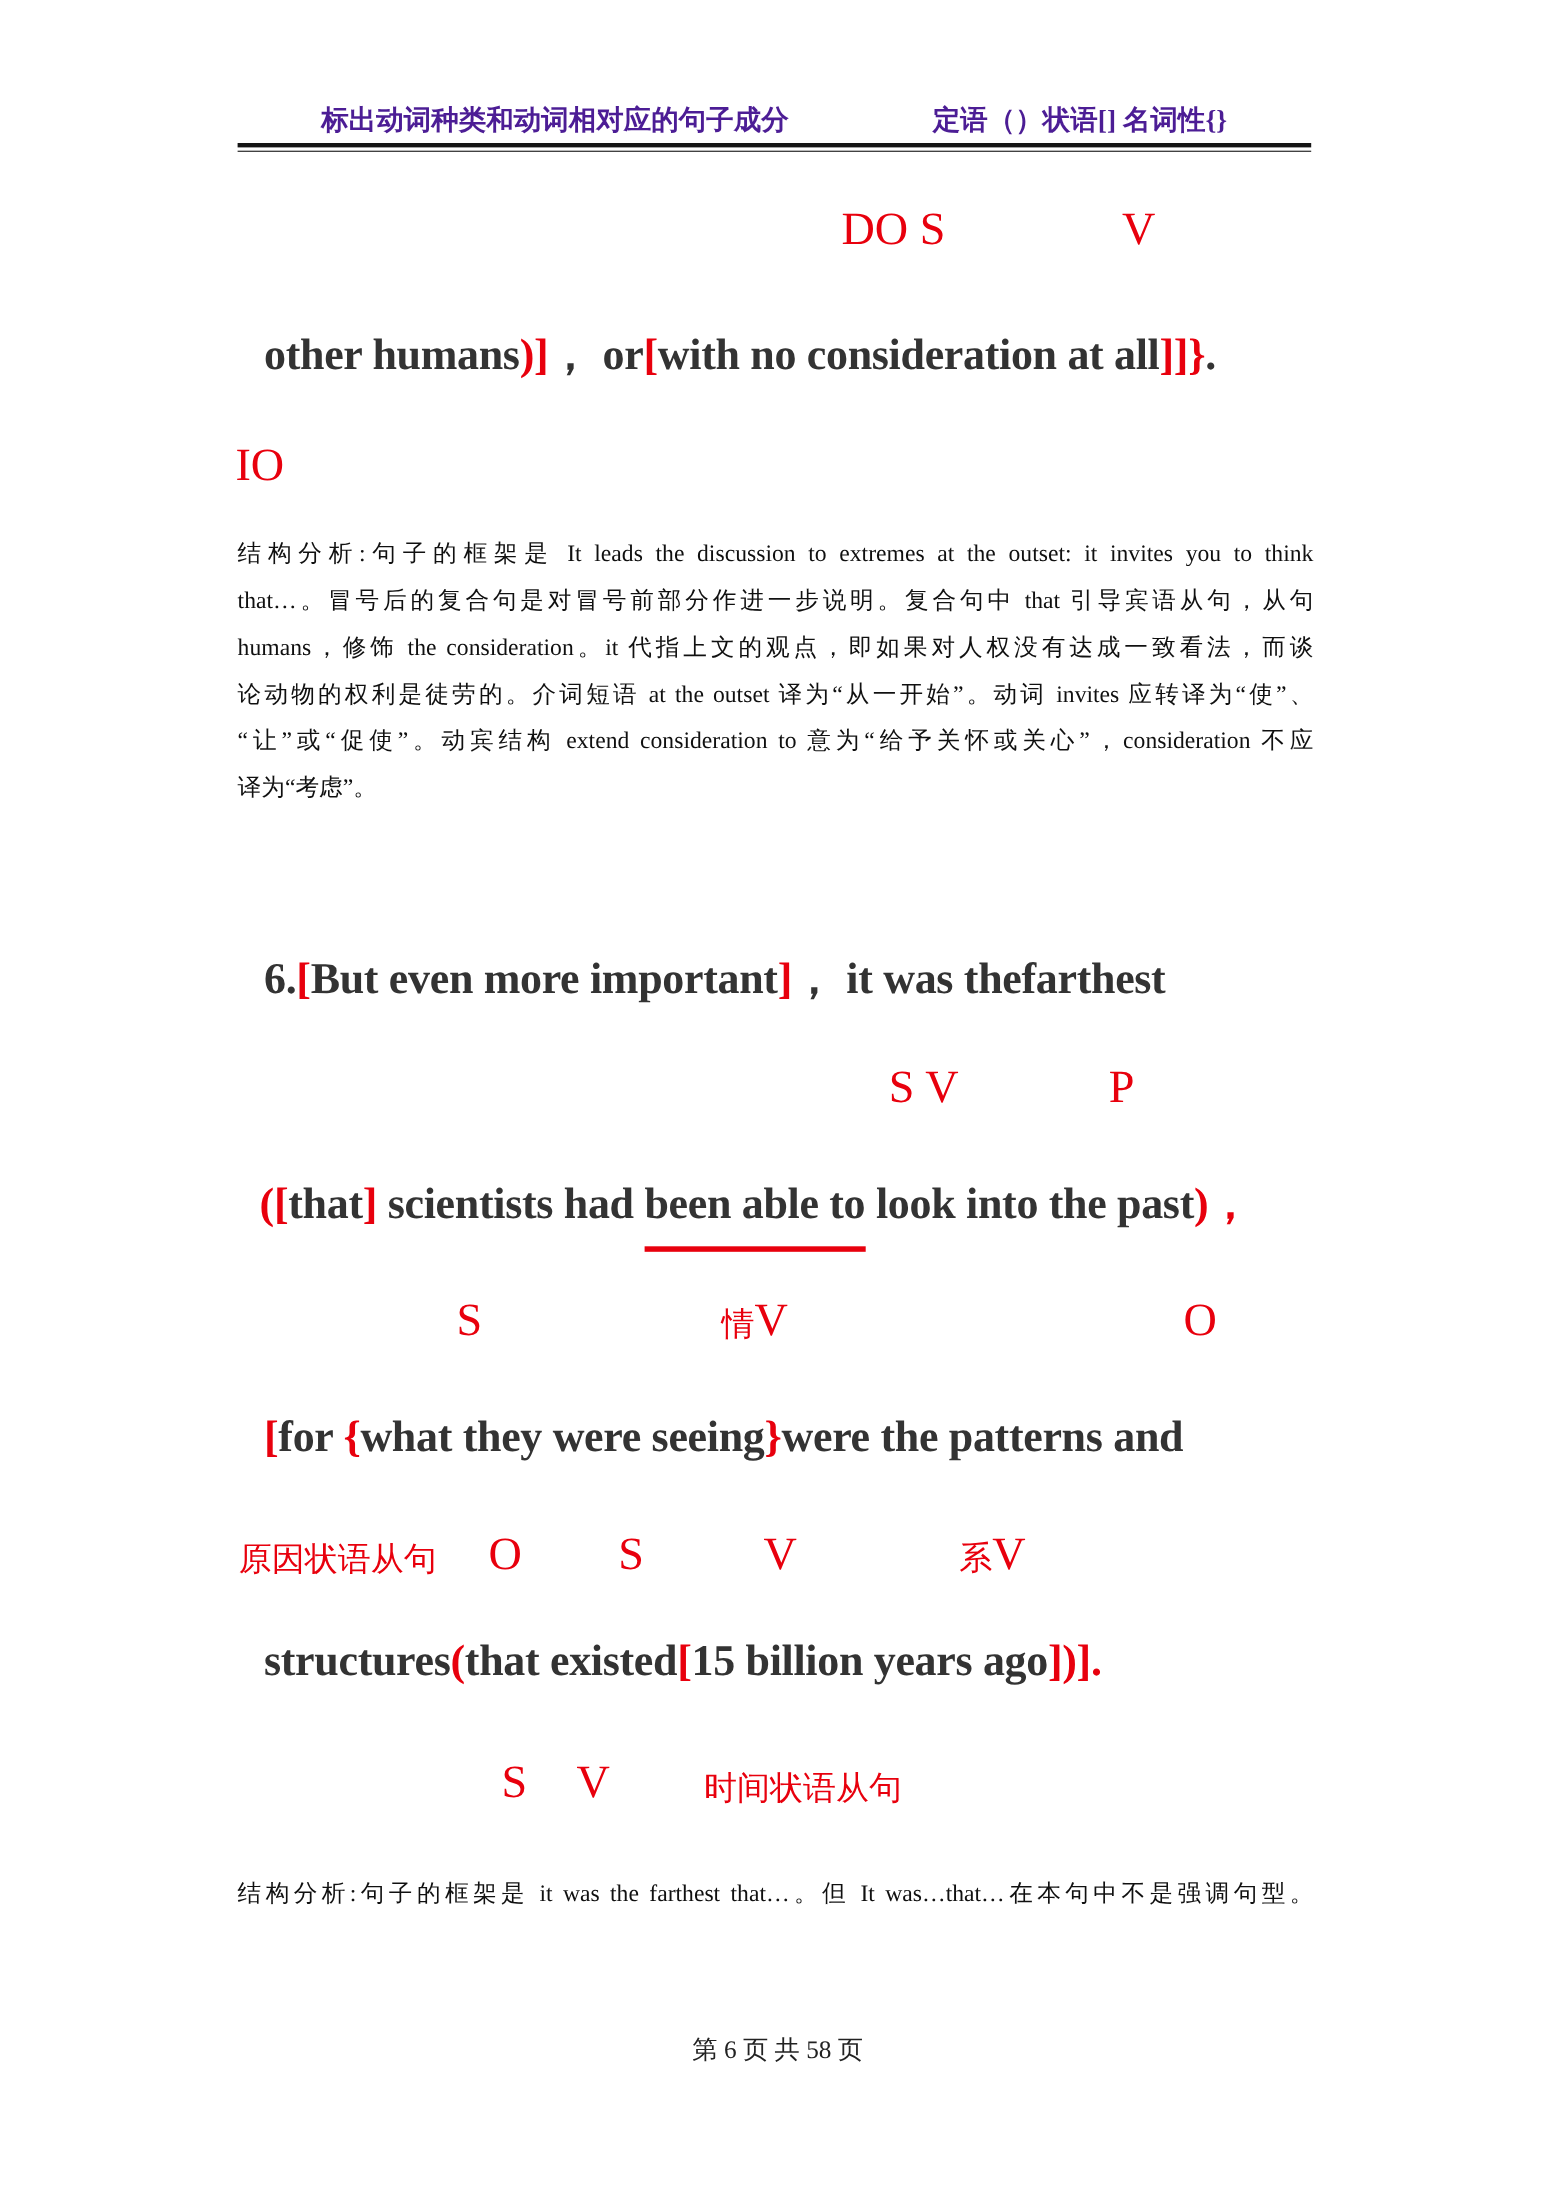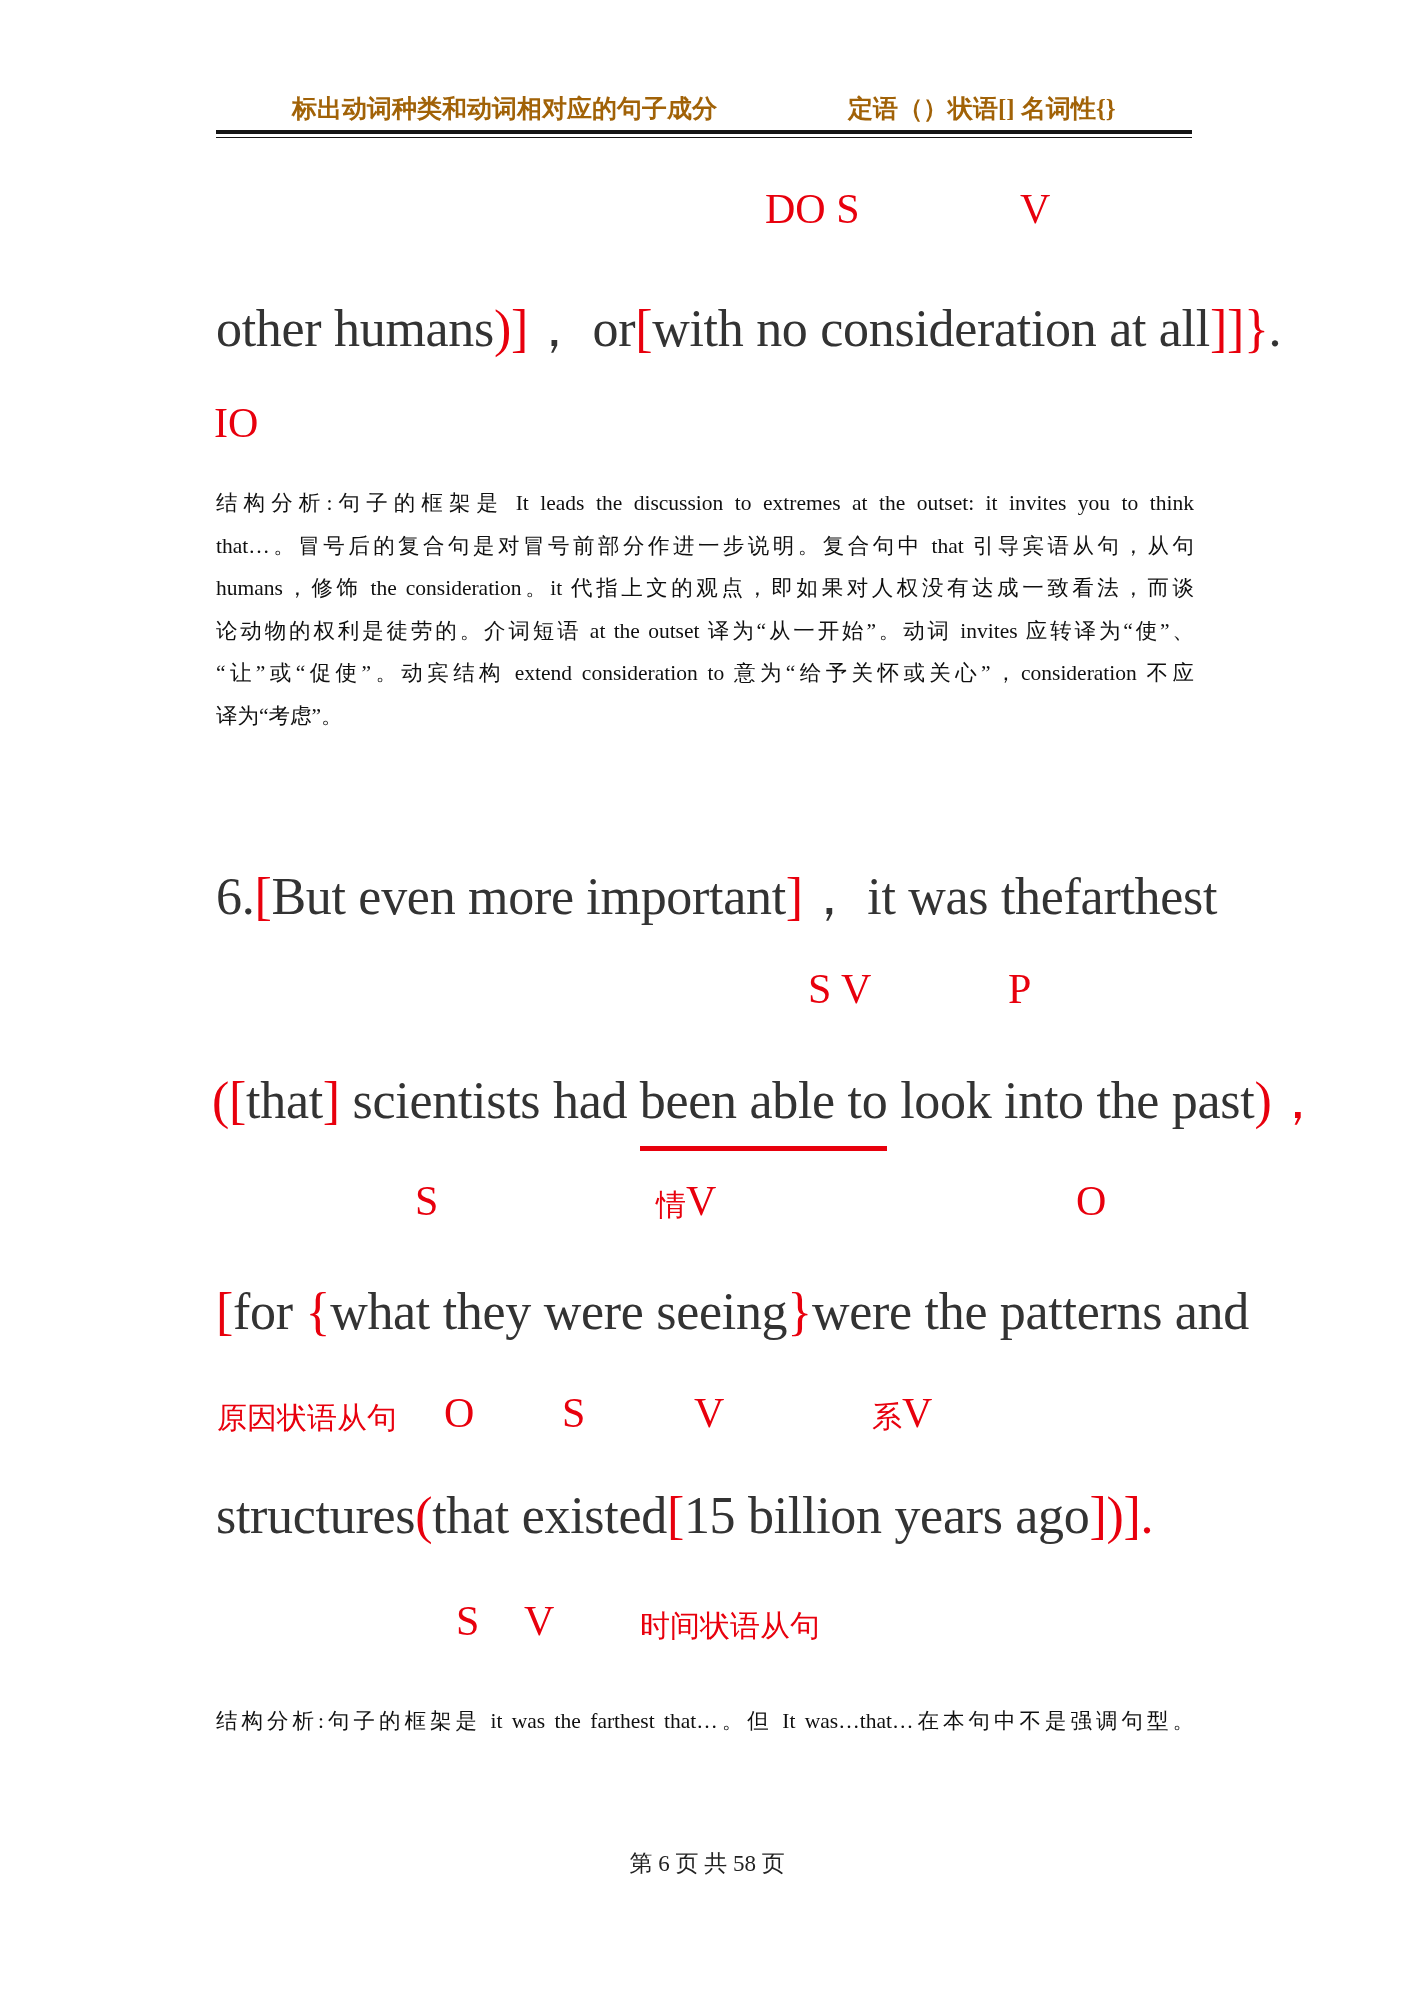--- a/index.html
+++ b/index.html
@@ -11,33 +11,33 @@
   }
   html,body{margin:0;padding:0;background:#ffffff;}
   body{
     width:var(--pagew);height:var(--pageh);
     font-family:"Liberation Serif","DejaVu Serif",serif;
     position:relative;overflow:hidden;color:var(--text);
   }
   .page{position:absolute;inset:0;background:#fff;}
 
   
-  .hdr{position:absolute;top:92px;font-size:25px;font-weight:bold;color:#a16207;white-space:nowrap;}
+  .hdr{position:absolute;top:92px;font-size:25px;font-weight:bold;color:#4c1d95;white-space:nowrap;}
   .hdr-left{left:292px;}
   .hdr-right{left:848px;}
   .rule{position:absolute;left:216px;width:976px;background:#151515;}
   .rule-thick{top:130px;height:4px;}
   .rule-thin{top:137px;height:1px;}
 
   
   .ann{position:absolute;color:var(--red);font-size:42px;line-height:1.1;white-space:nowrap;}
   .ann .sm,.ann.sm{font-size:30px;}
 
   
-  .sline{position:absolute;font-size:52px;font-weight:normal;color:var(--ink);white-space:nowrap;letter-spacing:-0.3px;}
+  .sline{position:absolute;font-size:40px;font-weight:bold;color:var(--ink);white-space:nowrap;letter-spacing:-0.3px;margin-left:24px;}
   .seg-k{color:var(--ink);}
   .seg-r{color:var(--red);}
   .seg-u{border-bottom:5px solid var(--red);padding-bottom:17px;}
 
   
   .para{position:absolute;left:216px;width:978px;font-size:21.5px;color:#101010;}
   .para .pline{line-height:42.5px;white-space:nowrap;}
   .para .pline.just{white-space:normal;text-align:justify;text-align-last:justify;}
   .para-1{top:482px;}
   .para-2{top:1698px;}

